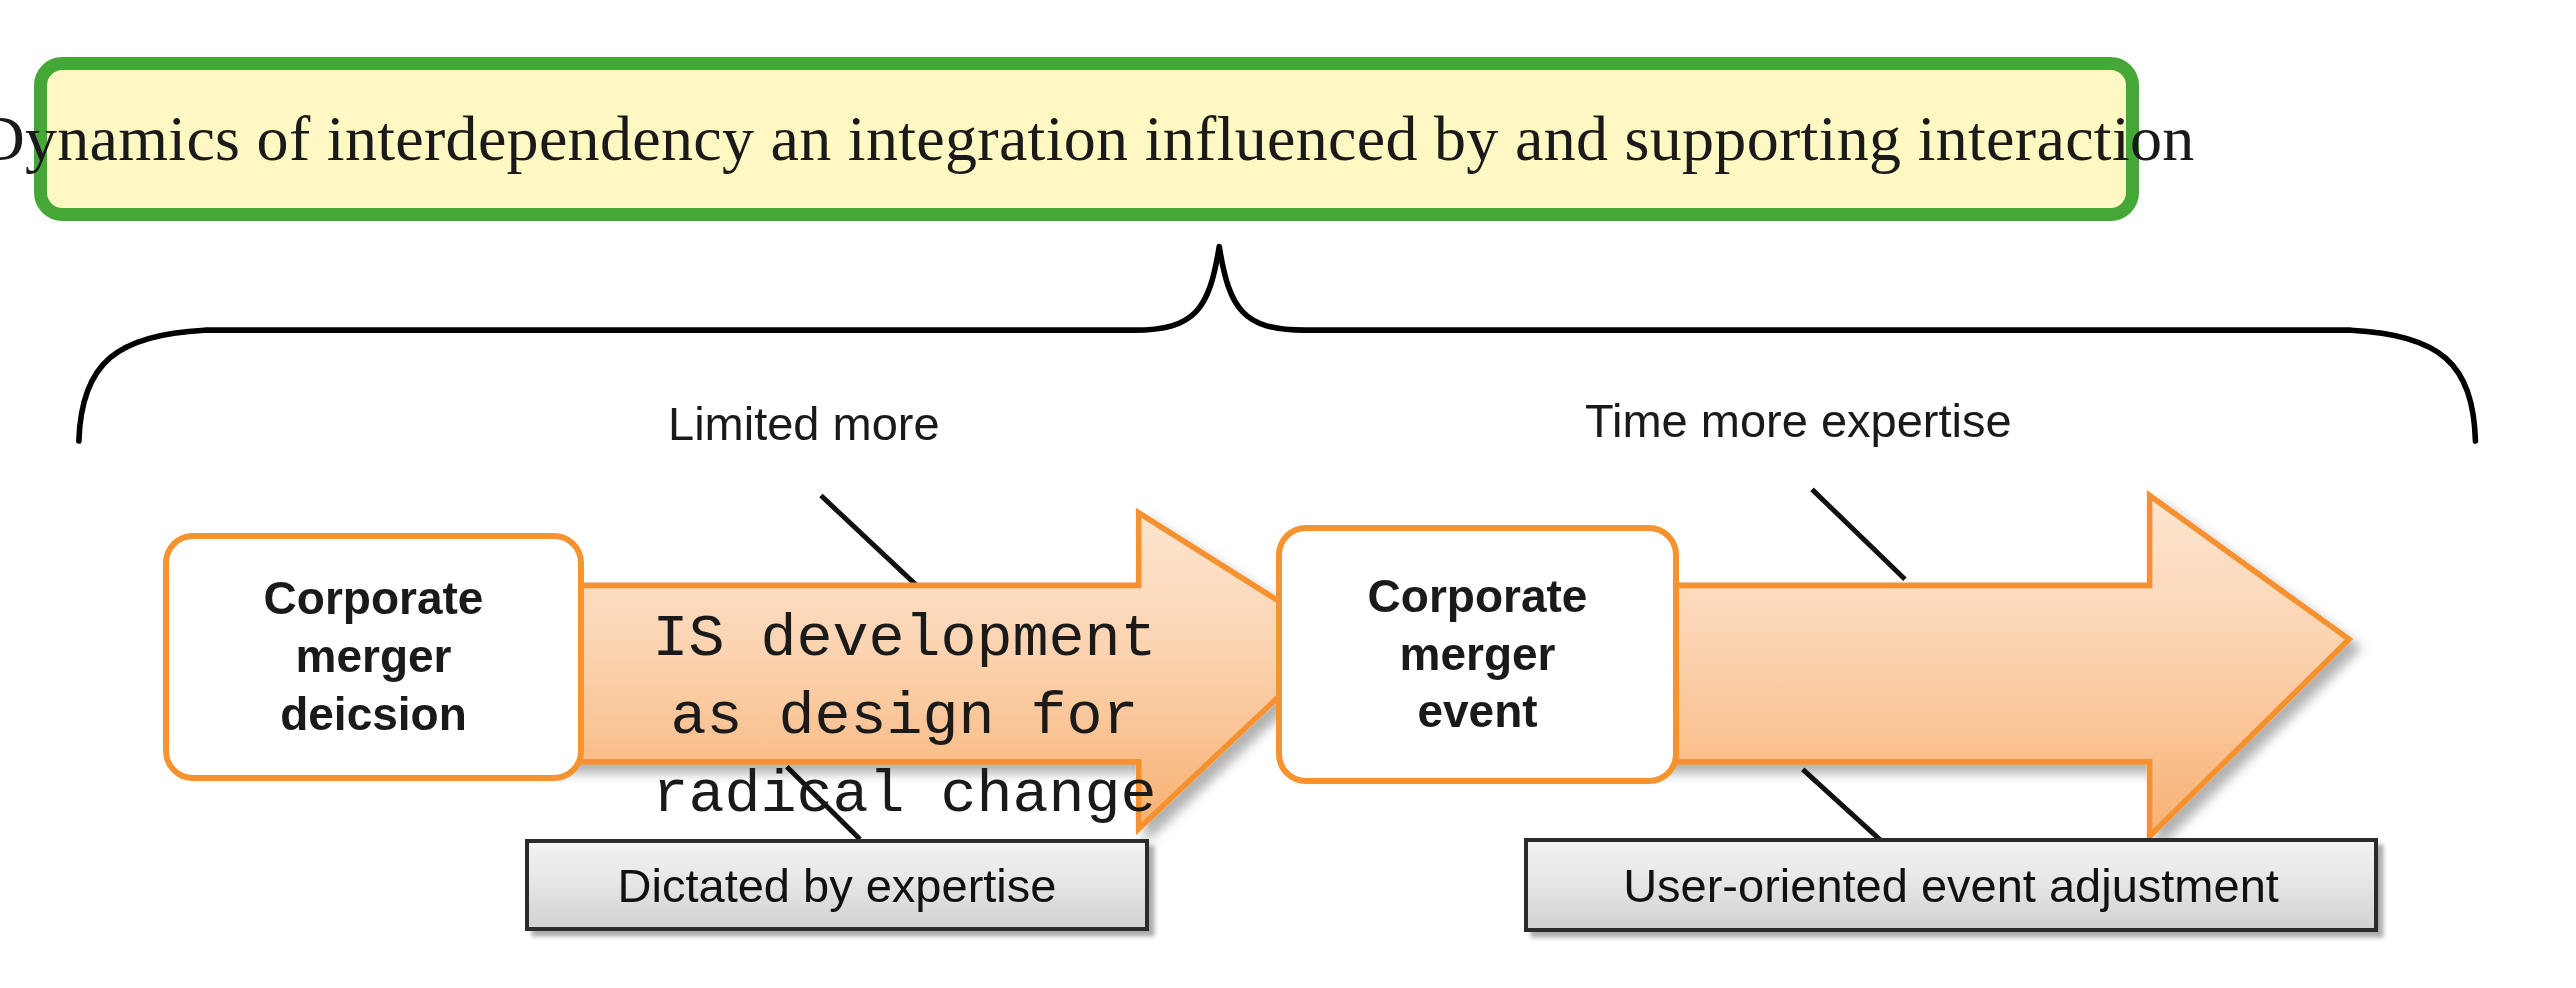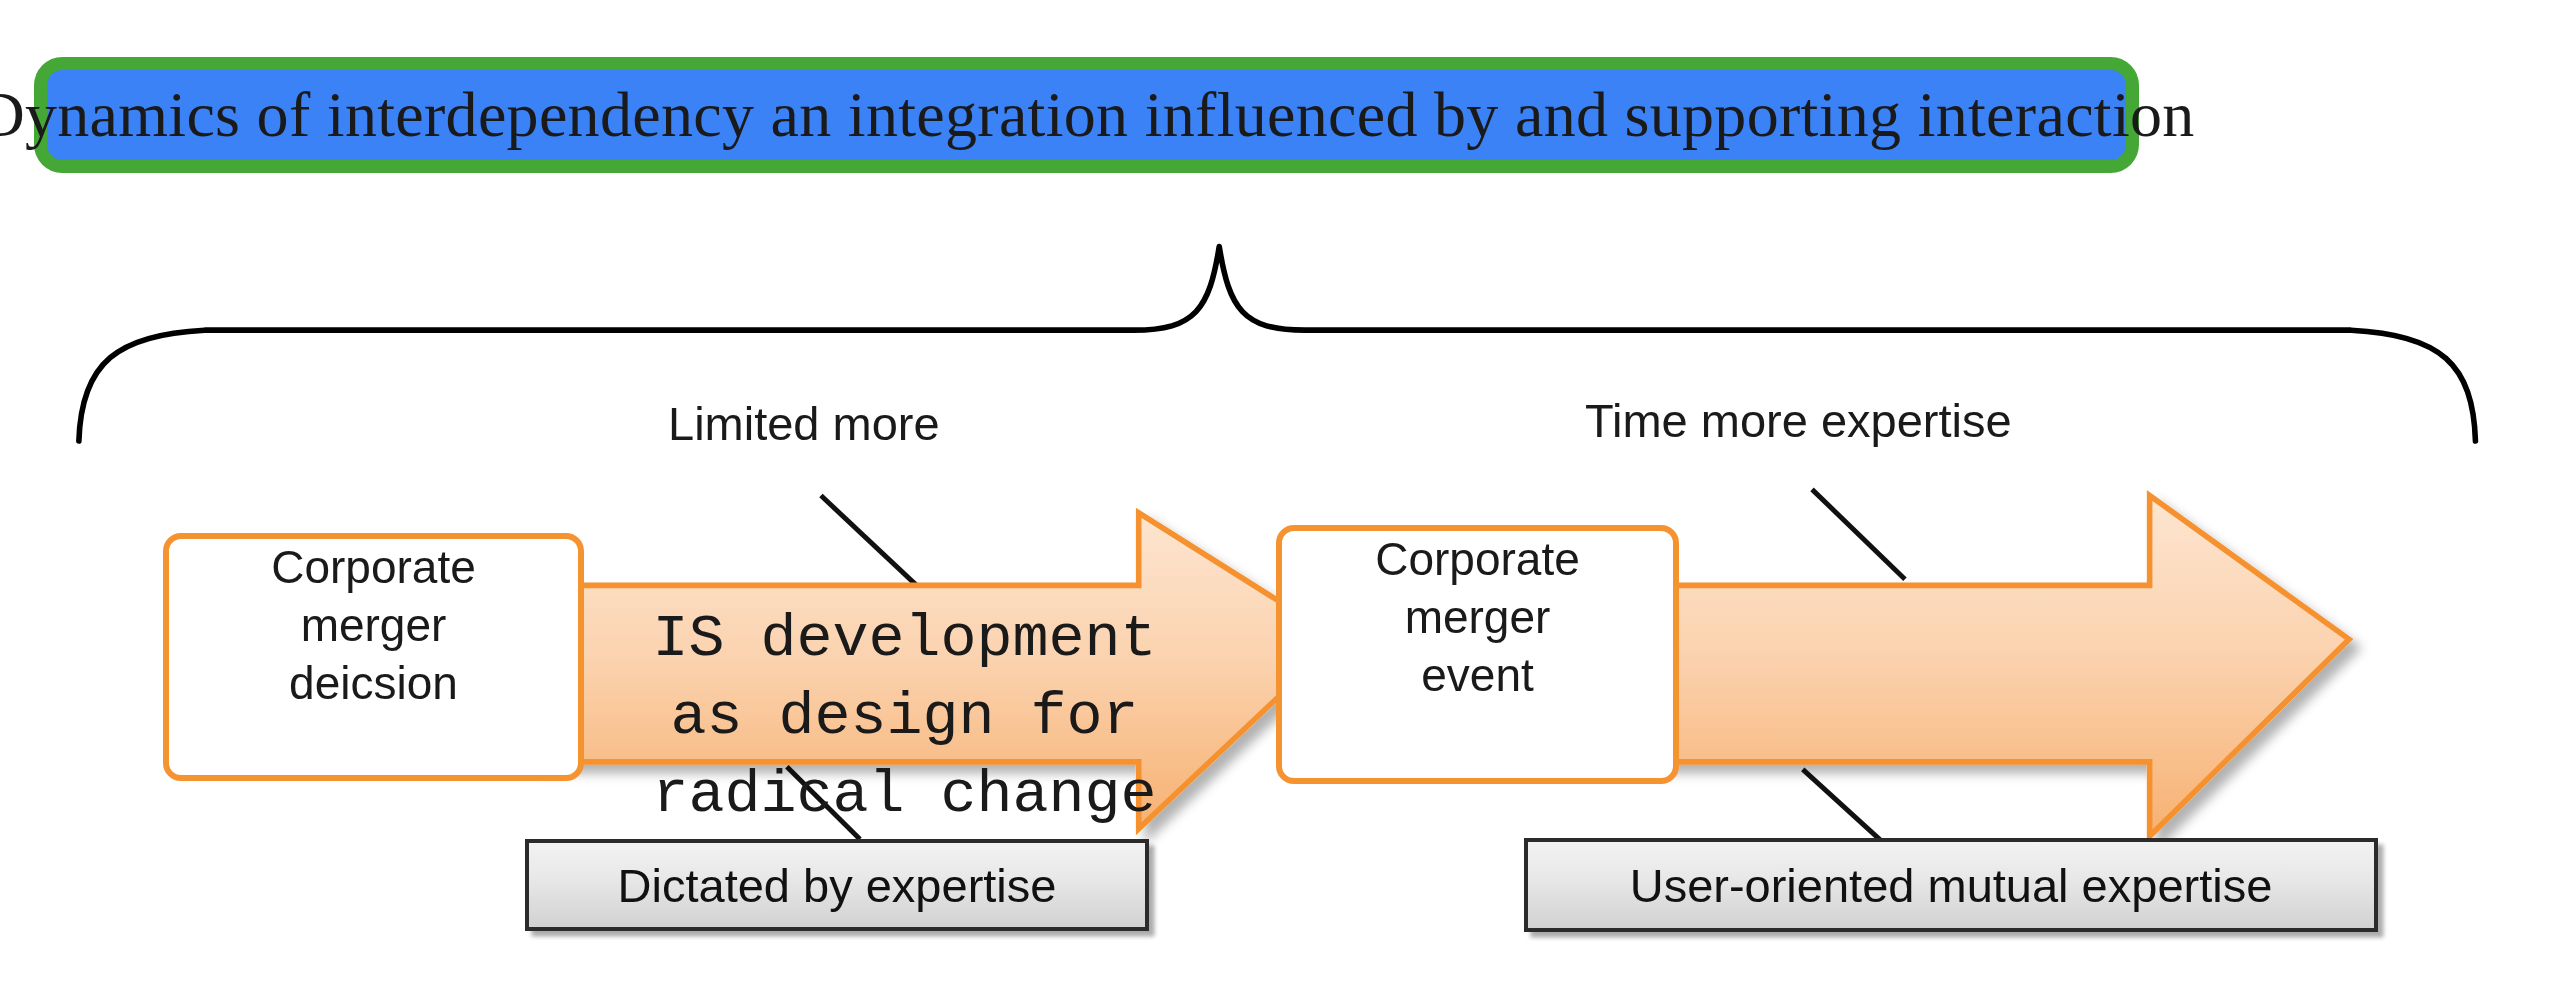--- a/index.html
+++ b/index.html
@@ -20,25 +20,25 @@
     width: 2576px;
     height: 988px;
   }
 
   
   .title-banner {
     position: absolute;
     left: 34px;
     top: 57px;
     width: 2105px;
-    height: 116px;
+    height: 164px;
     box-sizing: border-box;
     border: 13.6px solid #45A735;
     border-radius: 28.5px;
-    background: #3b82f6;
+    background: #fef9c3;
     display: flex;
     align-items: center;
     justify-content: center;
   }
   .title-text {
     font-family: "Liberation Serif", serif;
     font-size: 64px;
     color: #1a1a1a;
     white-space: nowrap;
     letter-spacing: 0.3px;
@@ -51,27 +51,28 @@
     width: 2576px;
     height: 988px;
     pointer-events: none;
   }
 
   
   .round-box {
     position: absolute;
     box-sizing: border-box;
     border: 6.8px solid #F59331;
-    border-radius: 18px;
+    border-radius: 30px;
     background: #ffffff;
     display: flex;
-    align-items: flex-start;
+    align-items: center;
     justify-content: center;
     text-align: center;
     z-index: 3;
+    font-weight: bold;
   }
   .round-box .rb-text {
     font-size: 46px;
     line-height: 1.26;
     color: #1a1a1a;
     font-family: "Liberation Sans", sans-serif;
   }
   #box-merger-decision { left: 163px;  top: 533px; width: 421px; height: 248px; }
   #box-merger-event    { left: 1276px; top: 525px; width: 403px; height: 259px; }
 
@@ -191,17 +192,17 @@
   </div>
 
   <div class="arrow-label" id="arrow1-label">IS development<br>as design for radical change</div>
 
 
   <div class="gray-box" id="box-dictated">
     <span class="gb-text">Dictated by expertise</span>
   </div>
 
   <div class="gray-box" id="box-user-oriented">
-    <span class="gb-text">User-oriented mutual expertise</span>
+    <span class="gb-text">User-oriented event adjustment</span>
   </div>
 
 </div>
 
 
 </body></html>

